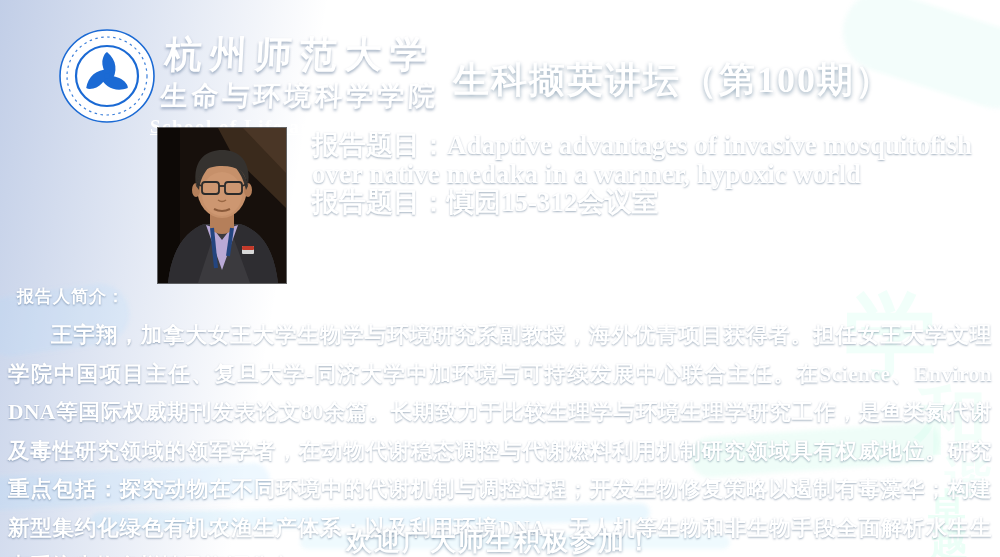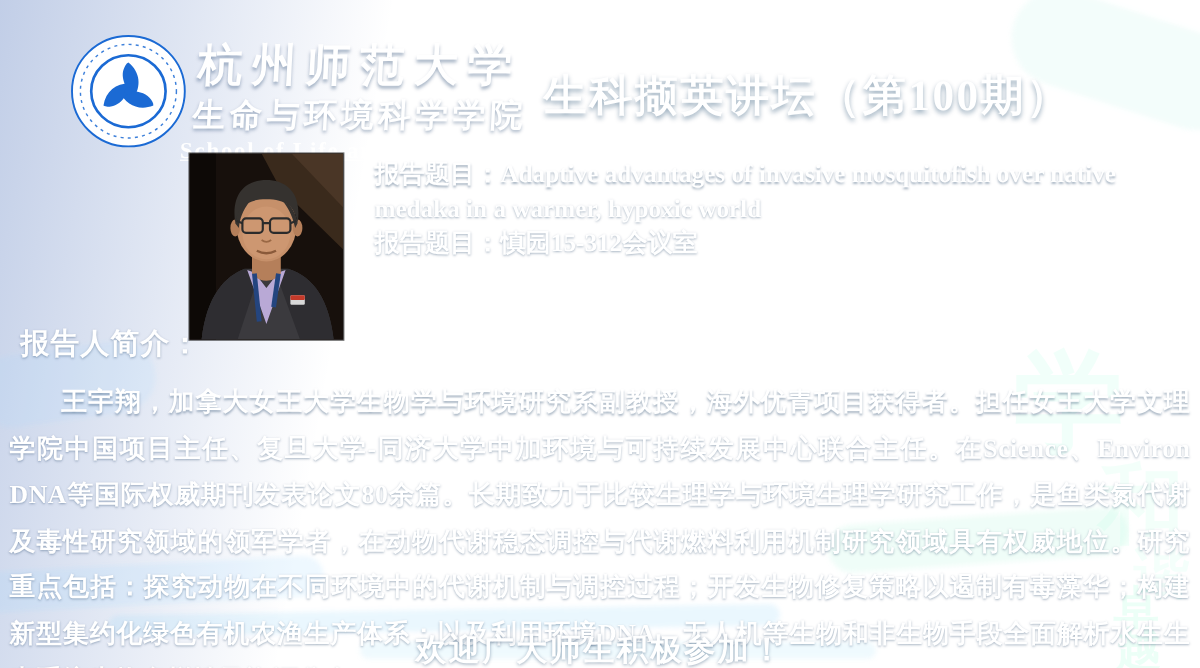--- a/index.html
+++ b/index.html
@@ -35,26 +35,26 @@
             font-size:36px;font-weight:bold;letter-spacing:2px;white-space:nowrap;
             text-shadow:0 2px 4px rgba(0,50,90,.4);}
 
   
   .photo{position:absolute;left:158px;top:128px;width:128px;height:155px;
          background:#120d0a;box-shadow:0 0 0 1px rgba(0,0,0,.6);}
   .photo svg{display:block;}
 
   
   .details{position:absolute;left:312px;top:131px;width:678px;
-           font-size:21px;font-weight:bold;line-height:28.5px;
+           font-size:27px;font-weight:bold;line-height:28.5px;
            text-shadow:0 1px 2px rgba(0,40,80,.35);}
   .details p{margin:0;}
 
   
-  .bio-heading{position:absolute;left:17px;top:270px;font-size:24px;font-weight:bold;
+  .bio-heading{position:absolute;left:17px;top:285px;font-size:17px;font-weight:bold;
            letter-spacing:1px;text-shadow:0 1px 2px rgba(0,40,80,.35);}
   .bio-text{position:absolute;left:8px;top:316px;width:984px;
            font-size:21.5px;font-weight:bold;line-height:38.5px;
            text-align:justify;text-indent:2em;letter-spacing:0.4px;
            text-shadow:0 1px 2px rgba(0,40,80,.35);}
   .bio-text p{margin:0;}
 
   
   .footer{position:absolute;left:0;top:524px;width:100%;text-align:center;
            font-size:26px;font-weight:bold;letter-spacing:2px;

